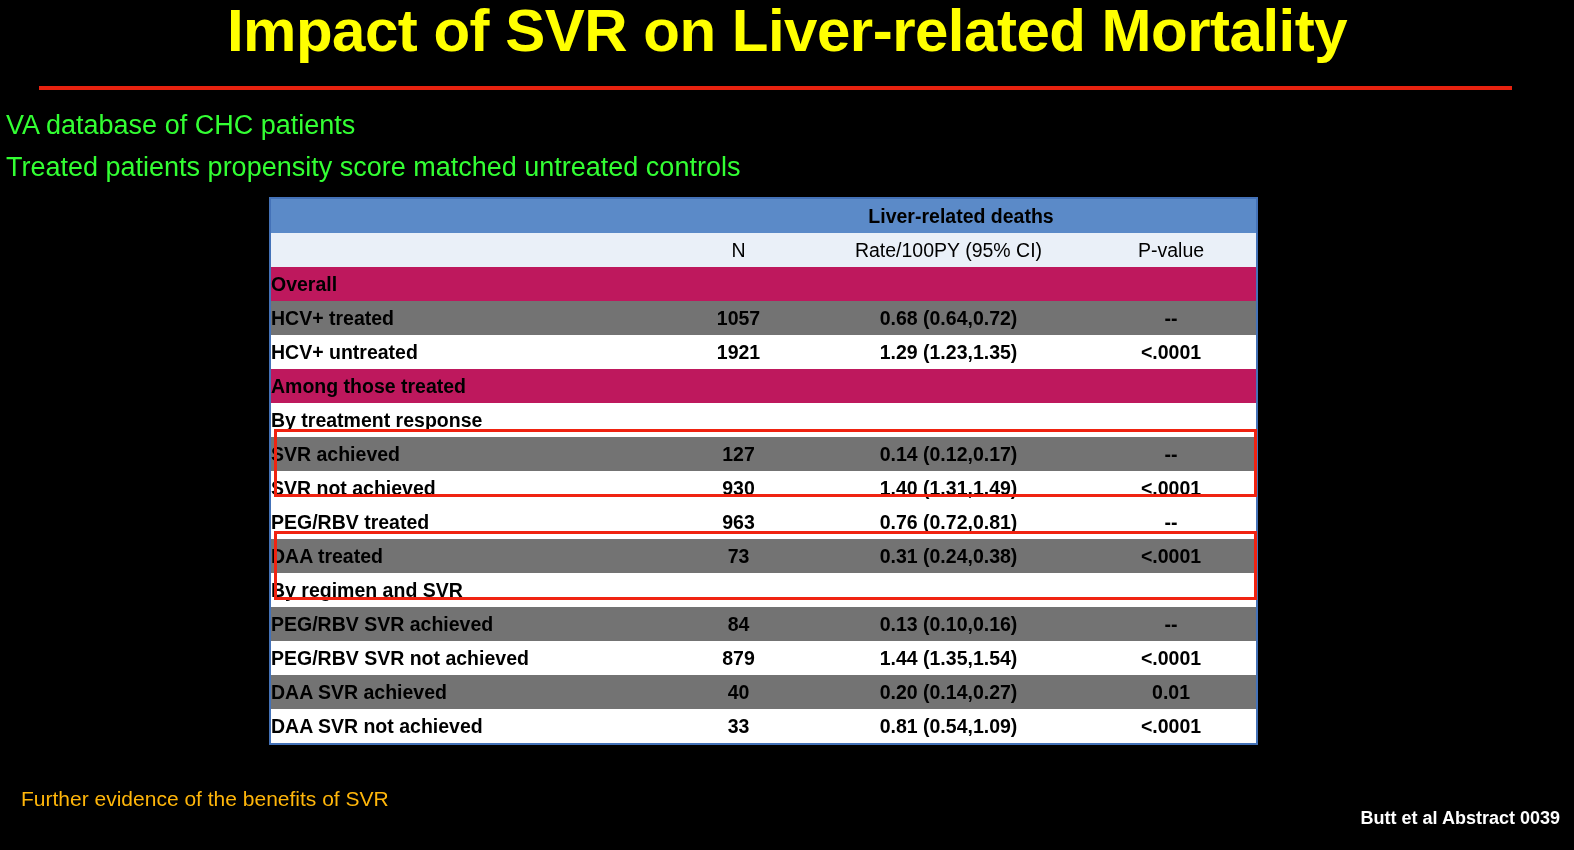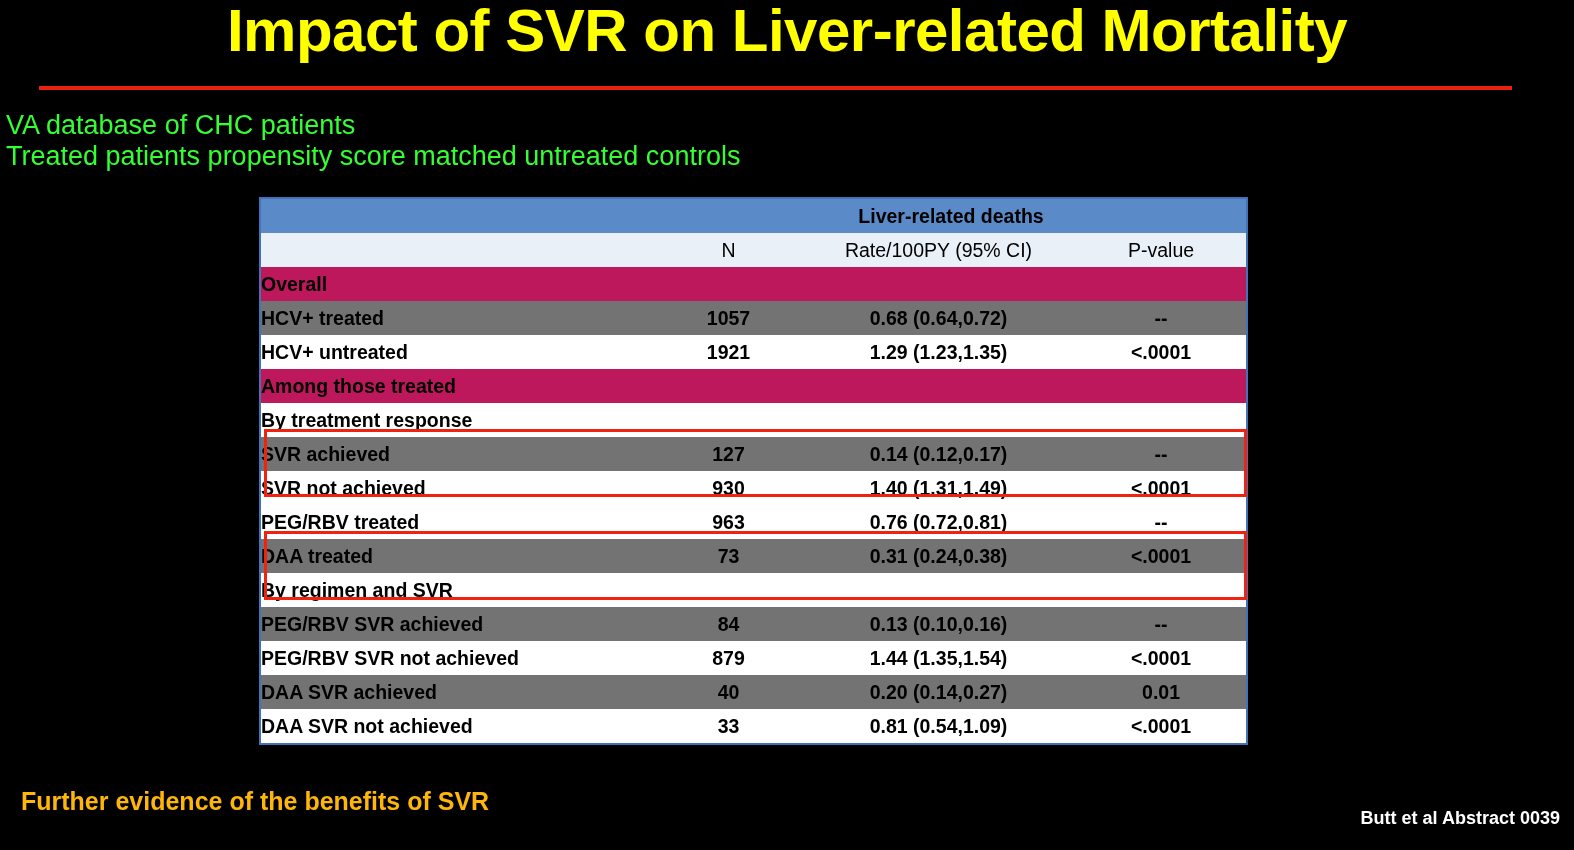--- a/index.html
+++ b/index.html
@@ -43,47 +43,47 @@
   .subtitle {
     position: absolute;
     left: 6px;
     color: #33ff33;
     font-size: 27px;
     font-weight: normal;
     font-family: "Liberation Sans", sans-serif;
     white-space: nowrap;
   }
   .sub1 { top: 110px; }
-  .sub2 { top: 141px; }
+  .sub2 { top: 152px; }
 
   .footer-note {
     position: absolute;
     left: 21px;
     top: 787px;
     color: #ffb60a;
-    font-size: 25px;
-    font-weight: bold;
+    font-size: 21px;
+    font-weight: normal;
     font-family: "Liberation Sans", sans-serif;
     white-space: nowrap;
   }
   .citation {
     position: absolute;
     right: 14px;
     top: 808px;
     color: #ffffff;
     font-size: 18px;
     font-weight: bold;
     font-family: "Liberation Sans", sans-serif;
     white-space: nowrap;
   }
 
   
   #table-wrap {
     position: absolute;
-    left: 259px;
+    left: 269px;
     top: 197px;
     width: 989px;
     border: 2px solid #4472b8;
     box-sizing: border-box;
     background: #ffffff;
   }
   table.data {
     border-collapse: collapse;
     width: 100%;
     table-layout: fixed;

